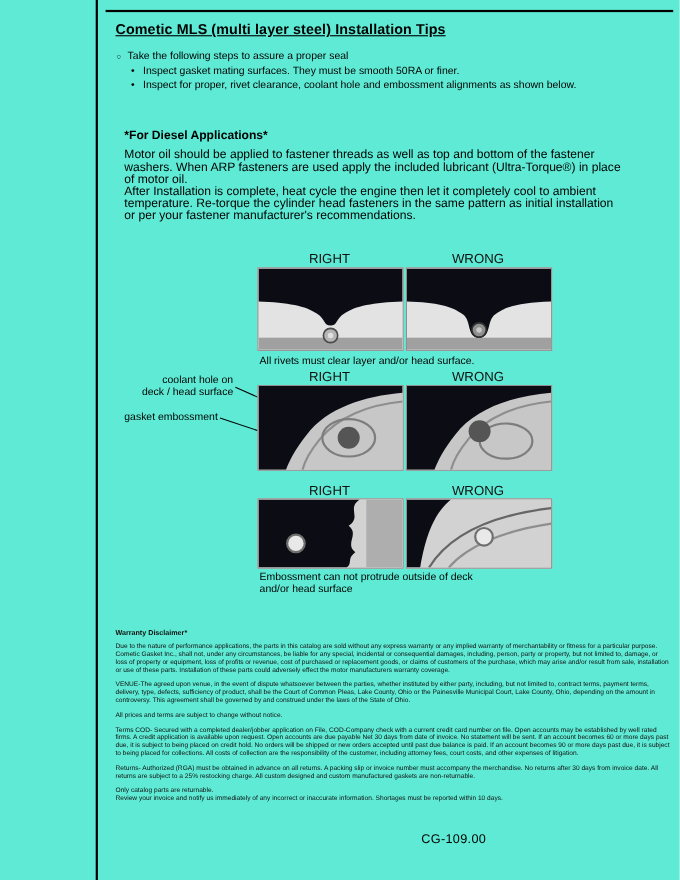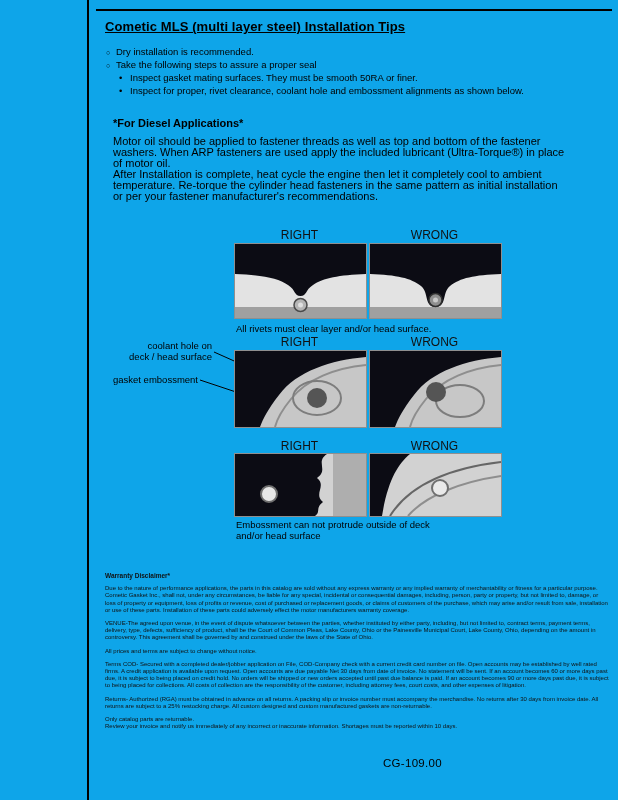--- a/index.html
+++ b/index.html
@@ -1,17 +1,17 @@
 <!DOCTYPE html>
 <html><head>
 <meta charset="utf-8">
 <style>
   html,body { margin:0; padding:0; background:#ffffff; }
   .page {
-    position:relative; width:618px; height:800px; background:#0ea5e9;
+    position:relative; width:618px; height:800px; background:#5eead4;
     font-family:"Liberation Sans", sans-serif; color:#000; overflow:hidden;
   }
   .rule-left { position:absolute; left:87px; top:0; width:2px; height:800px; background:#000; }
   .rule-top  { position:absolute; left:96px; top:9px; width:516px; height:2px; background:#000; }
 
   .title {
     position:absolute; left:105px; top:19px;
     font-size:13px; font-weight:bold; text-decoration:underline; letter-spacing:0.1px;
   }
 
@@ -49,21 +49,20 @@
 <body>
 
 <div class="page">
 
   <div class="rule-left"></div>
   <div class="rule-top"></div>
 
   <div class="title">Cometic MLS (multi layer steel) Installation Tips</div>
 
   <div class="tips">
-    <div class="tip">Dry installation is recommended.</div>
     <div class="tip">Take the following steps to assure a proper seal</div>
     <div class="subtip">Inspect gasket mating surfaces.  They must be smooth 50RA or finer.</div>
     <div class="subtip">Inspect for proper, rivet clearance, coolant hole and embossment alignments as shown below.</div>
   </div>
 
   <div class="diesel-h">*For Diesel Applications*</div>
   <div class="para para1">Motor oil should be applied to fastener threads as well as top and bottom of the fastener washers. When ARP fasteners are used apply the included lubricant (Ultra-Torque®) in place of motor oil.</div>
   <div class="para para2">After Installation is complete, heat cycle the engine then let it completely cool to ambient temperature. Re-torque the cylinder head fasteners in the same pattern as initial installation or per your fastener manufacturer's recommendations.</div>
 
   <div class="figures">

